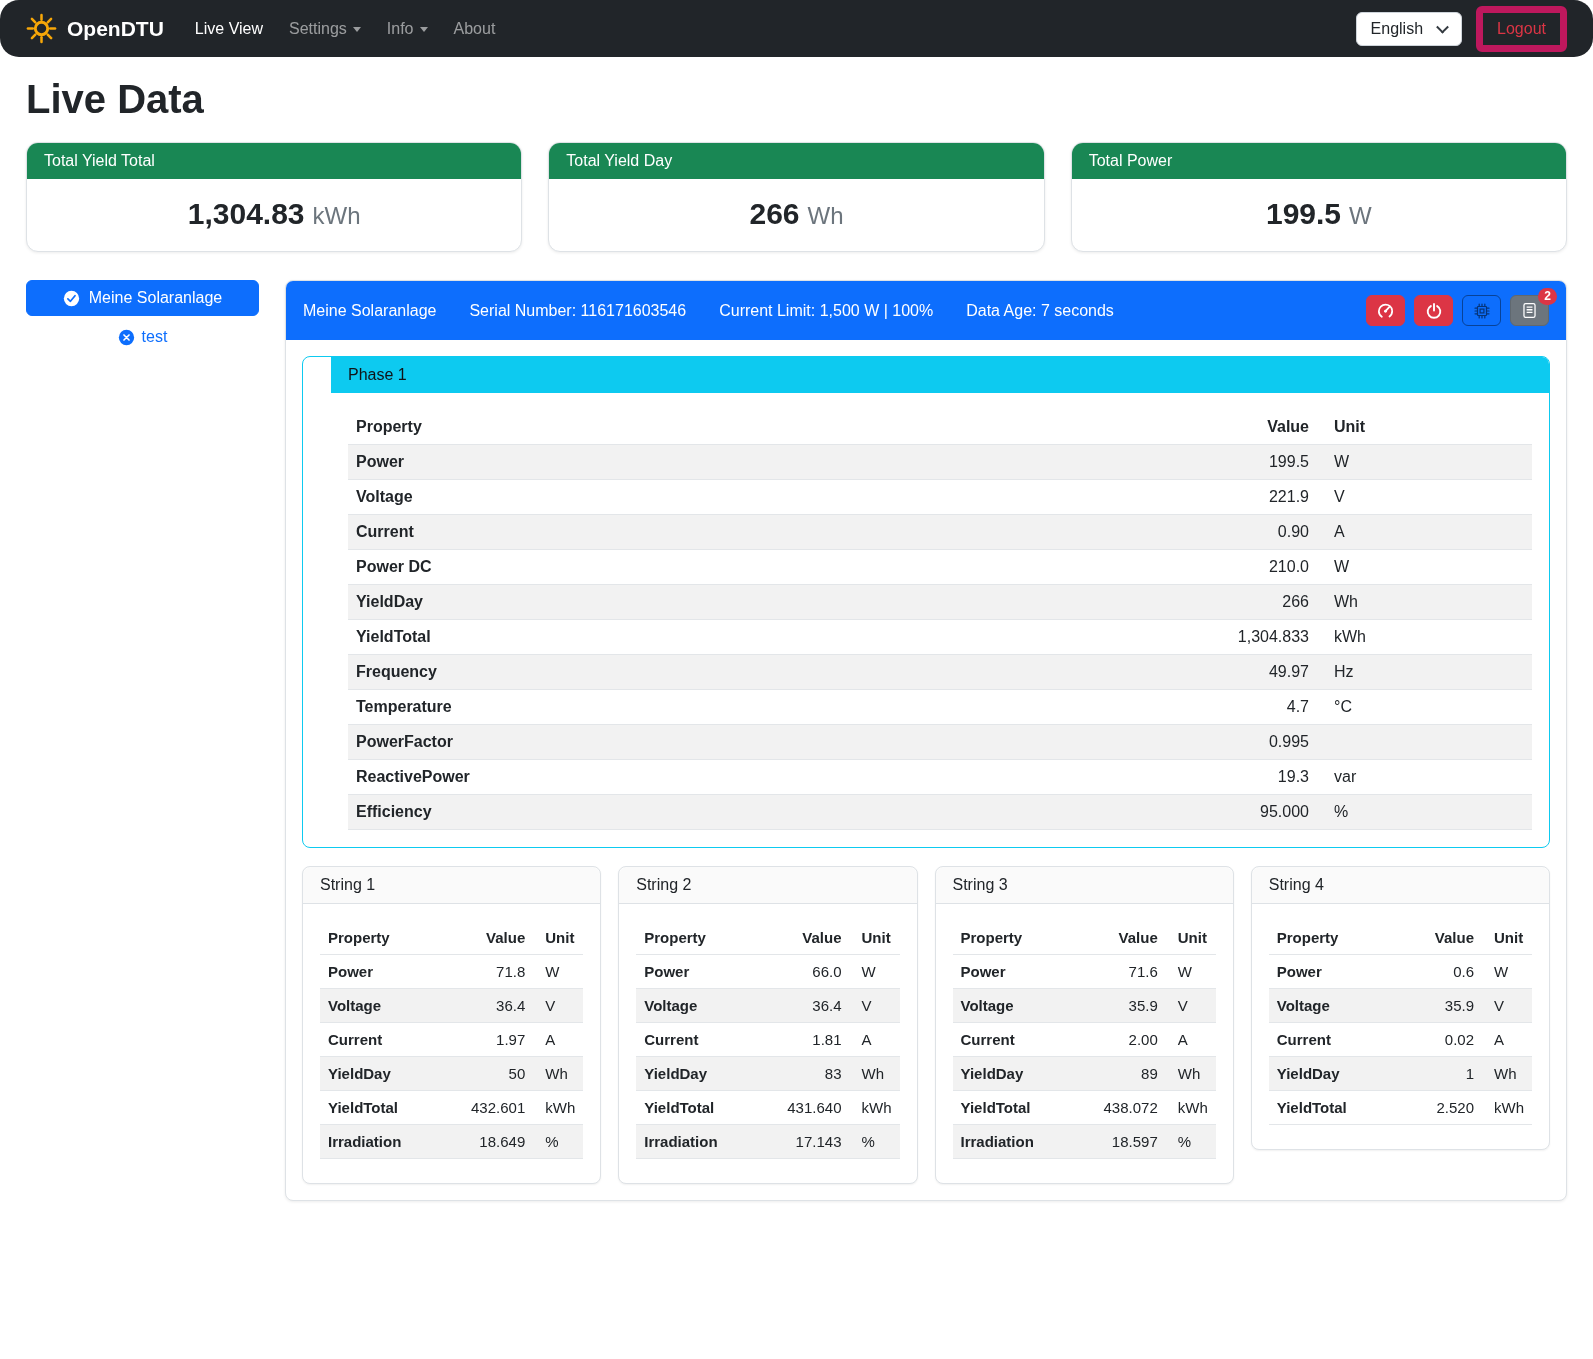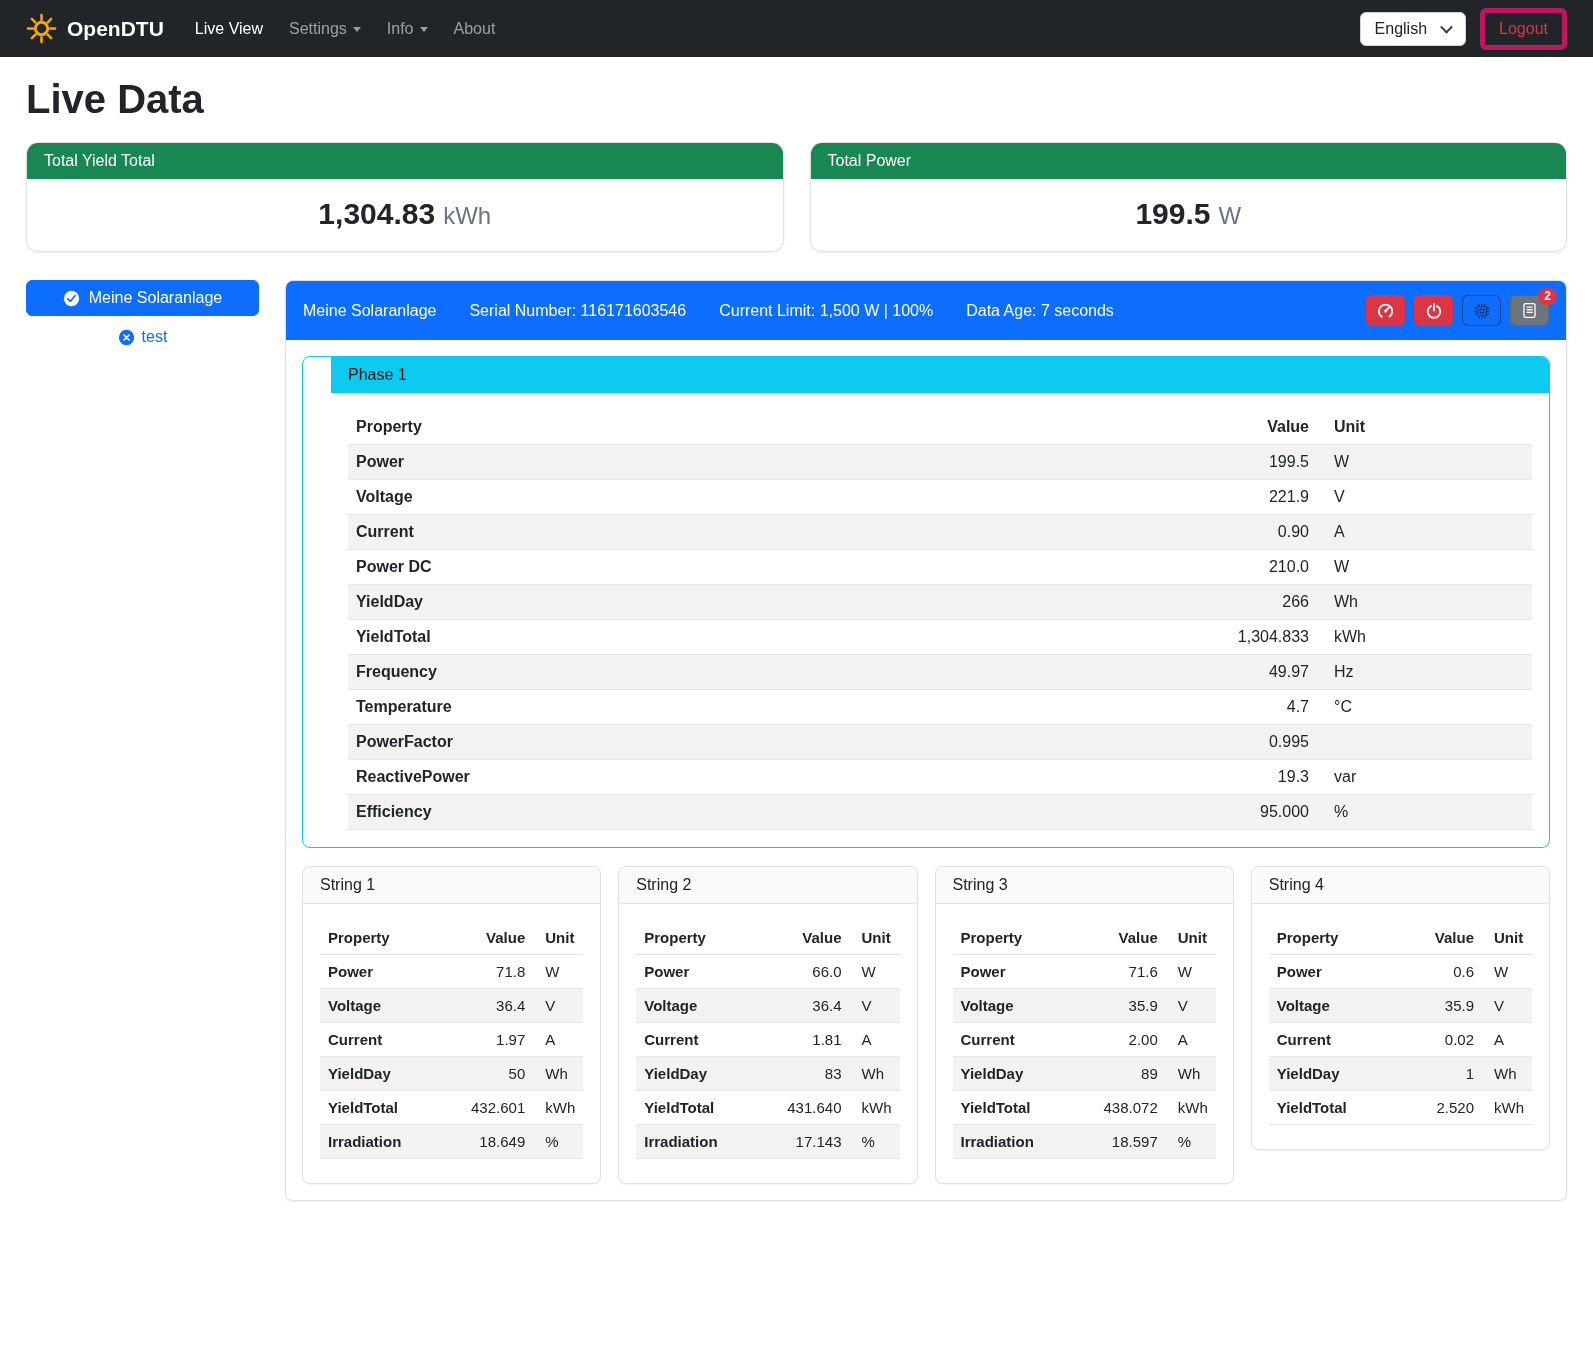--- a/index.html
+++ b/index.html
@@ -13,20 +13,21 @@
   }
   button { font-family: inherit; }
 
   
   .navbar {
     background: #212529;
     display: flex;
     align-items: center;
     height: 57px;
     padding: 0 26px;
+    border-radius: 19px;
   }
   .brand {
     display: flex;
     align-items: center;
     gap: 10px;
     color: #fff;
     font-size: 21px;
     font-weight: 700;
     margin-right: 18px;
     cursor: pointer;
@@ -63,21 +64,21 @@
     top: 50%;
     width: 9px;
     height: 9px;
     border-right: 2px solid #343a40;
     border-bottom: 2px solid #343a40;
     transform: translateY(-70%) rotate(45deg);
   }
   .logout-btn {
     background: transparent;
     color: #dc3545;
-    border: 5px solid #be185d;
+    border: 7px solid #be185d;
     border-radius: 6px;
     padding: 7px 14px;
     font-size: 16px;
     cursor: pointer;
   }
 
   
   .container { padding: 14px 26px 26px; }
   .page-title { font-size: 40px; font-weight: 600; margin: 6px 0 20px; }
 
@@ -253,20 +254,26 @@
 </nav>
 
 <div class="container">
   <h1 class="page-title">Live Data</h1>
 
   <div class="summary-row">
     <div class="card summary-card">
       <div class="card-header">Total Yield Total</div>
       <div class="card-body">
         <span class="summary-value">1,304.83</span><span class="summary-unit">kWh</span>
+      </div>
+    </div>
+    <div class="card summary-card">
+      <div class="card-header">Total Yield Day</div>
+      <div class="card-body">
+        <span class="summary-value">266</span><span class="summary-unit">Wh</span>
       </div>
     </div>
     <div class="card summary-card">
       <div class="card-header">Total Power</div>
       <div class="card-body">
         <span class="summary-value">199.5</span><span class="summary-unit">W</span>
       </div>
     </div>
   </div>
 

